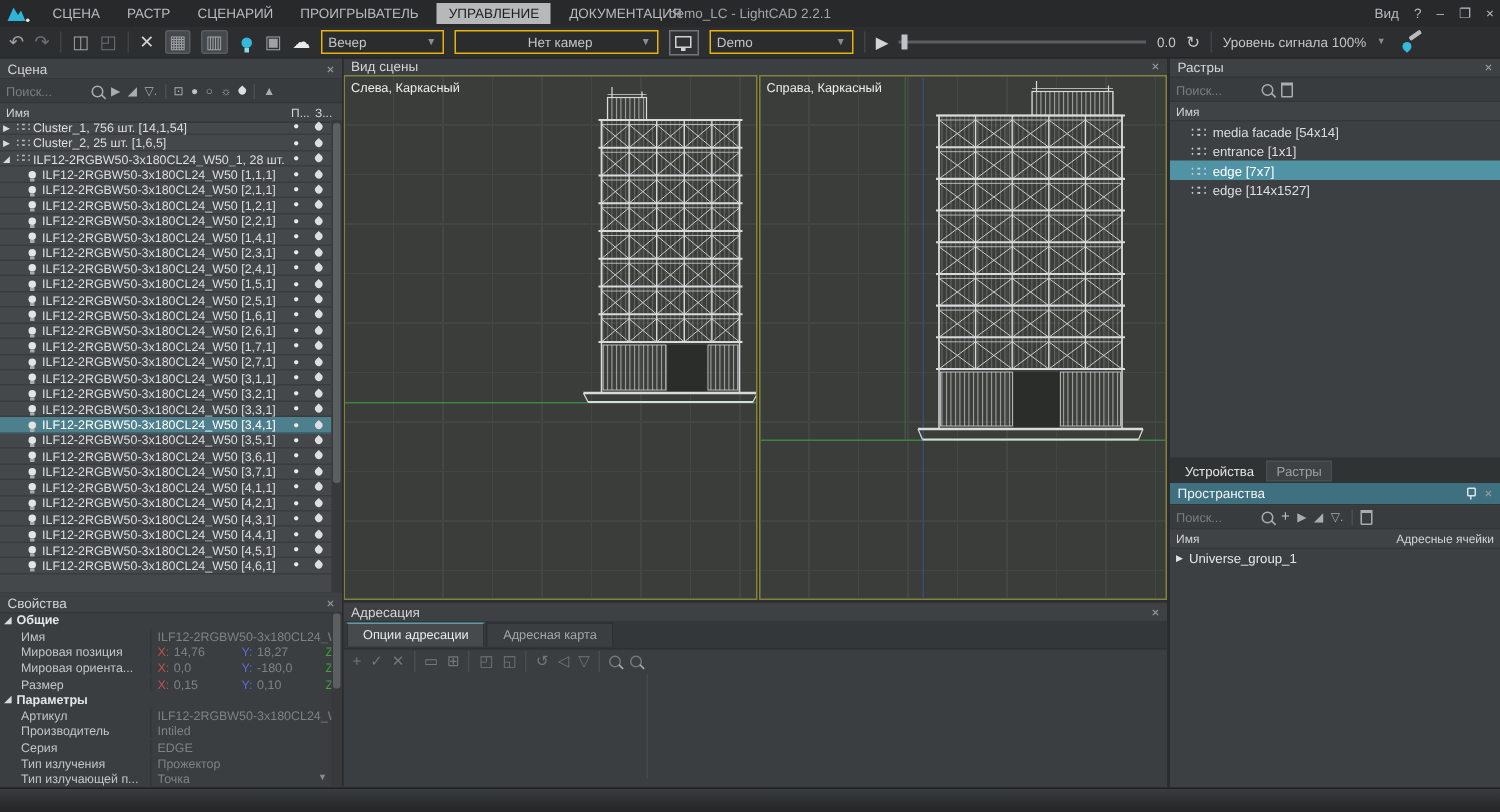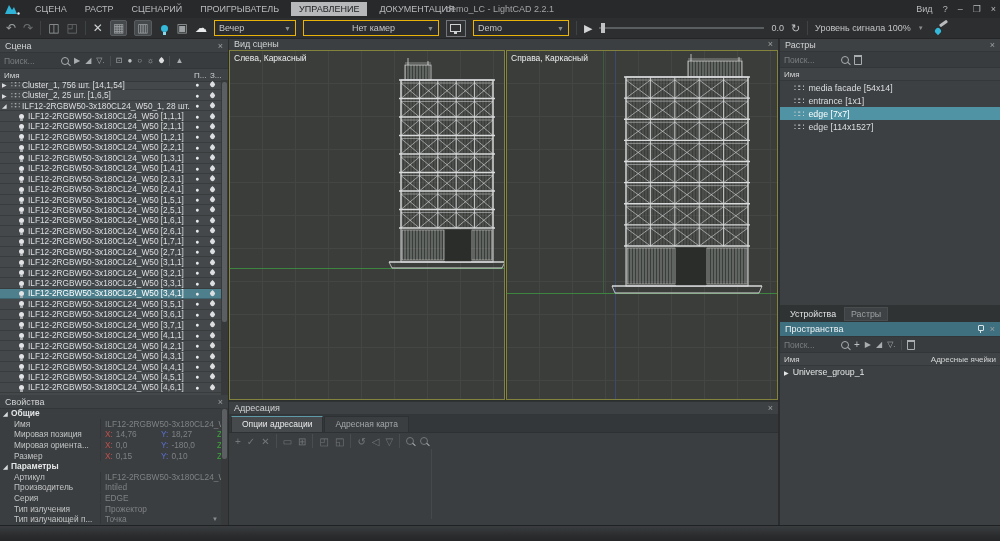--- a/index.html
+++ b/index.html
@@ -86,21 +86,21 @@
   #vp-left{left:0;width:276px;}
   #vp-right{left:277px;width:272px;}
   .vp-label{position:absolute;left:4px;top:2px;font-size:8.5px;color:#eceeef;z-index:5;}
   .gline{position:absolute;left:0;right:0;height:1px;background:#3f9143;opacity:.85;}
   .vline-b{position:absolute;top:0;bottom:0;width:1px;background:#3b4a6e;}
   .vline-g{position:absolute;top:0;width:1px;background:#3e6b40;opacity:.7;}
   .bsvg{position:absolute;left:0;top:0;}
   
   #addr-panel{left:229px;top:402px;width:549px;height:123px;background:#3b3e40;}
   #addr-panel .phead{height:12px;}
-  .tabsrow{height:17px;background:#343739;display:flex;align-items:center;padding-left:2px;gap:1px;border-bottom:1px solid #2e3133;}
+  .tabsrow{height:17px;background:#343739;display:flex;align-items:flex-start;padding-left:2px;gap:1px;border-bottom:1px solid #2e3133;}
   .tab{font-size:8.5px;padding:2px 10px 3px;color:#a4a7a9;background:#3b3e40;border:1px solid #2e3133;border-bottom:none;}
   .tab.active{background:#474a4c;color:#e8eaeb;border-top:1px solid #5e9aa8;}
   .addr-tools{height:16px;display:flex;align-items:center;gap:6px;padding-left:6px;color:#74777a;}
   .addr-tools .ai{font-size:10px;color:#74777a;}
   .addr-vline{position:absolute;left:202px;top:47px;bottom:6px;width:1px;background:#46494b;}
   
   #raster-panel{left:780px;top:38px;width:220px;height:267px;}
   .rrow{height:13px;display:flex;align-items:center;font-size:8.8px;color:#dcdee0;padding-left:14px;gap:5px;white-space:nowrap;}
   .rrow .gicon{font-size:9px;color:#cfd2d3;letter-spacing:-1px;}
   .rrow.sel{background:#4f93a4;color:#fff;}
@@ -274,30 +274,20 @@
           <span class="cdot">●</span>
           <span class="cdrop">
             <span class="drop"></span>
           </span>
         </div>
         <div class="trow">
           <span class="exp"></span>
           <span style="width: 6px; flex: 0 0 auto;"></span>
           <span class="bulbi"></span>
           <span class="lbl">ILF12-2RGBW50-3x180CL24_W50 [2,2,1]</span>
-          <span class="cdot">●</span>
-          <span class="cdrop">
-            <span class="drop"></span>
-          </span>
-        </div>
-        <div class="trow">
-          <span class="exp"></span>
-          <span style="width: 6px; flex: 0 0 auto;"></span>
-          <span class="bulbi"></span>
-          <span class="lbl">ILF12-2RGBW50-3x180CL24_W50 [1,3,1]</span>
           <span class="cdot">●</span>
           <span class="cdrop">
             <span class="drop"></span>
           </span>
         </div>
         <div class="trow">
           <span class="exp"></span>
           <span style="width: 6px; flex: 0 0 auto;"></span>
           <span class="bulbi"></span>
           <span class="lbl">ILF12-2RGBW50-3x180CL24_W50 [1,4,1]</span>

